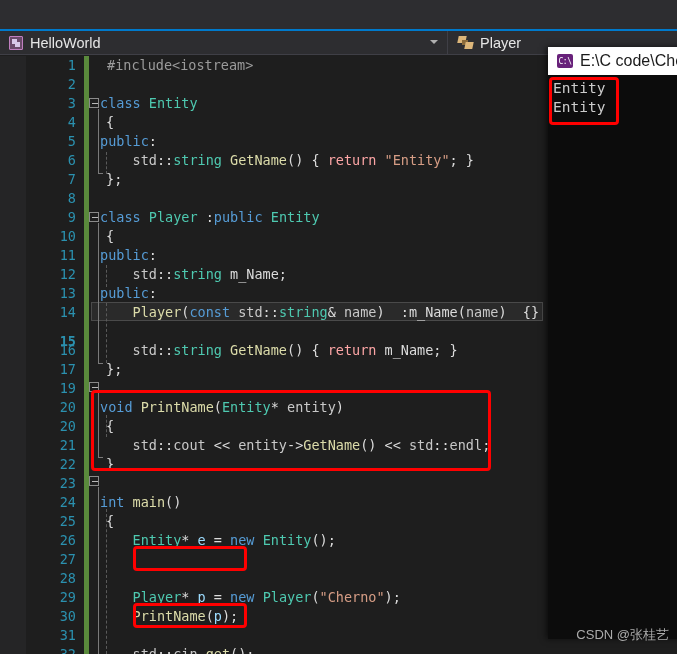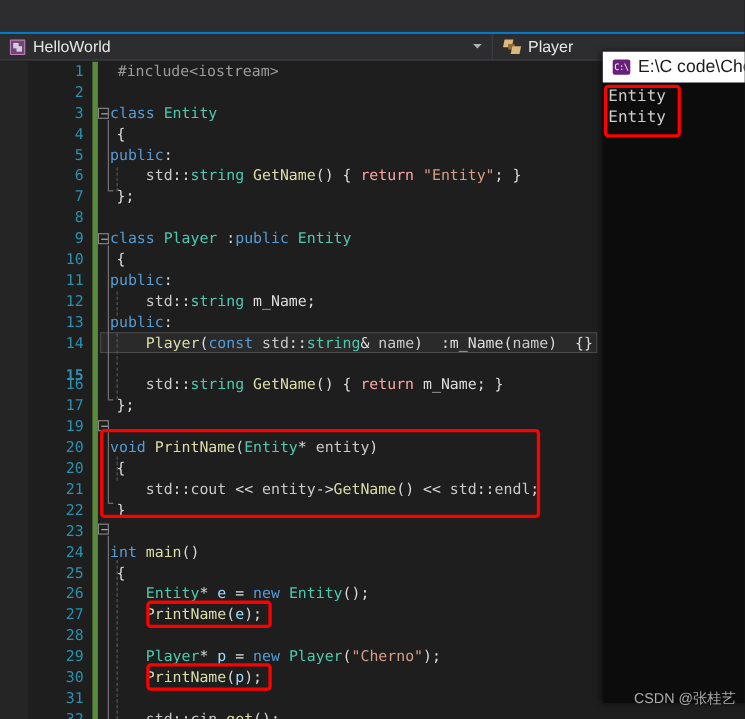--- a/index.html
+++ b/index.html
@@ -276,21 +276,20 @@
       <div class="cline" style="top:304px; left:17px;"><span class="t-plain">};</span></div>
 
       <div class="cline" style="top:342px; left:11px;"><span class="t-kw">void</span> <span class="t-fn">PrintName</span><span class="t-plain">(</span><span class="t-cls">Entity</span><span class="t-plain">* </span><span class="t-var">entity</span><span class="t-plain">)</span></div>
       <div class="cline" style="top:361px; left:17px;"><span class="t-plain">{</span></div>
       <div class="cline" style="top:380px; left:11px;">    <span class="t-var">std</span><span class="t-plain">::</span><span class="t-var">cout</span> <span class="t-plain">&lt;&lt; </span><span class="t-var">entity</span><span class="t-plain">-&gt;</span><span class="t-fn">GetName</span><span class="t-plain">() &lt;&lt; </span><span class="t-var">std</span><span class="t-plain">::</span><span class="t-var">endl</span><span class="t-plain">;</span></div>
       <div class="cline" style="top:399px; left:17px;"><span class="t-plain">}</span></div>
 
       <div class="cline" style="top:437px; left:11px;"><span class="t-kw">int</span> <span class="t-fn">main</span><span class="t-plain">()</span></div>
       <div class="cline" style="top:456px; left:17px;"><span class="t-plain">{</span></div>
       <div class="cline" style="top:475px; left:11px;">    <span class="t-cls">Entity</span><span class="t-plain">* </span><span class="t-id">e</span> <span class="t-plain">= </span><span class="t-kw">new</span> <span class="t-cls">Entity</span><span class="t-plain">();</span></div>
-      <div class="cline" style="top:494px; left:11px;">    <span class="t-fn">PrintName</span><span class="t-plain">(</span><span class="t-id">e</span><span class="t-plain">);</span></div>
       <div class="cline" style="top:532px; left:11px;">    <span class="t-cls">Player</span><span class="t-plain">* </span><span class="t-id">p</span> <span class="t-plain">= </span><span class="t-kw">new</span> <span class="t-cls">Player</span><span class="t-plain">(</span><span class="t-str">"Cherno"</span><span class="t-plain">);</span></div>
       <div class="cline" style="top:551px; left:11px;">    <span class="t-fn">PrintName</span><span class="t-plain">(</span><span class="t-id">p</span><span class="t-plain">);</span></div>
       <div class="cline" style="top:589px; left:11px;">    <span class="t-var">std</span><span class="t-plain">::</span><span class="t-var">cin</span><span class="t-plain">.</span><span class="t-fn">get</span><span class="t-plain">();</span></div>
 
       <div class="redbox" style="left:2px; top:334px; width:400px; height:81px;"></div>
       <div class="redbox" style="left:44px; top:490px; width:114px; height:25px;"></div>
       <div class="redbox" style="left:44px; top:547px; width:114px; height:25px;"></div>
     </div>
   </div>
 

